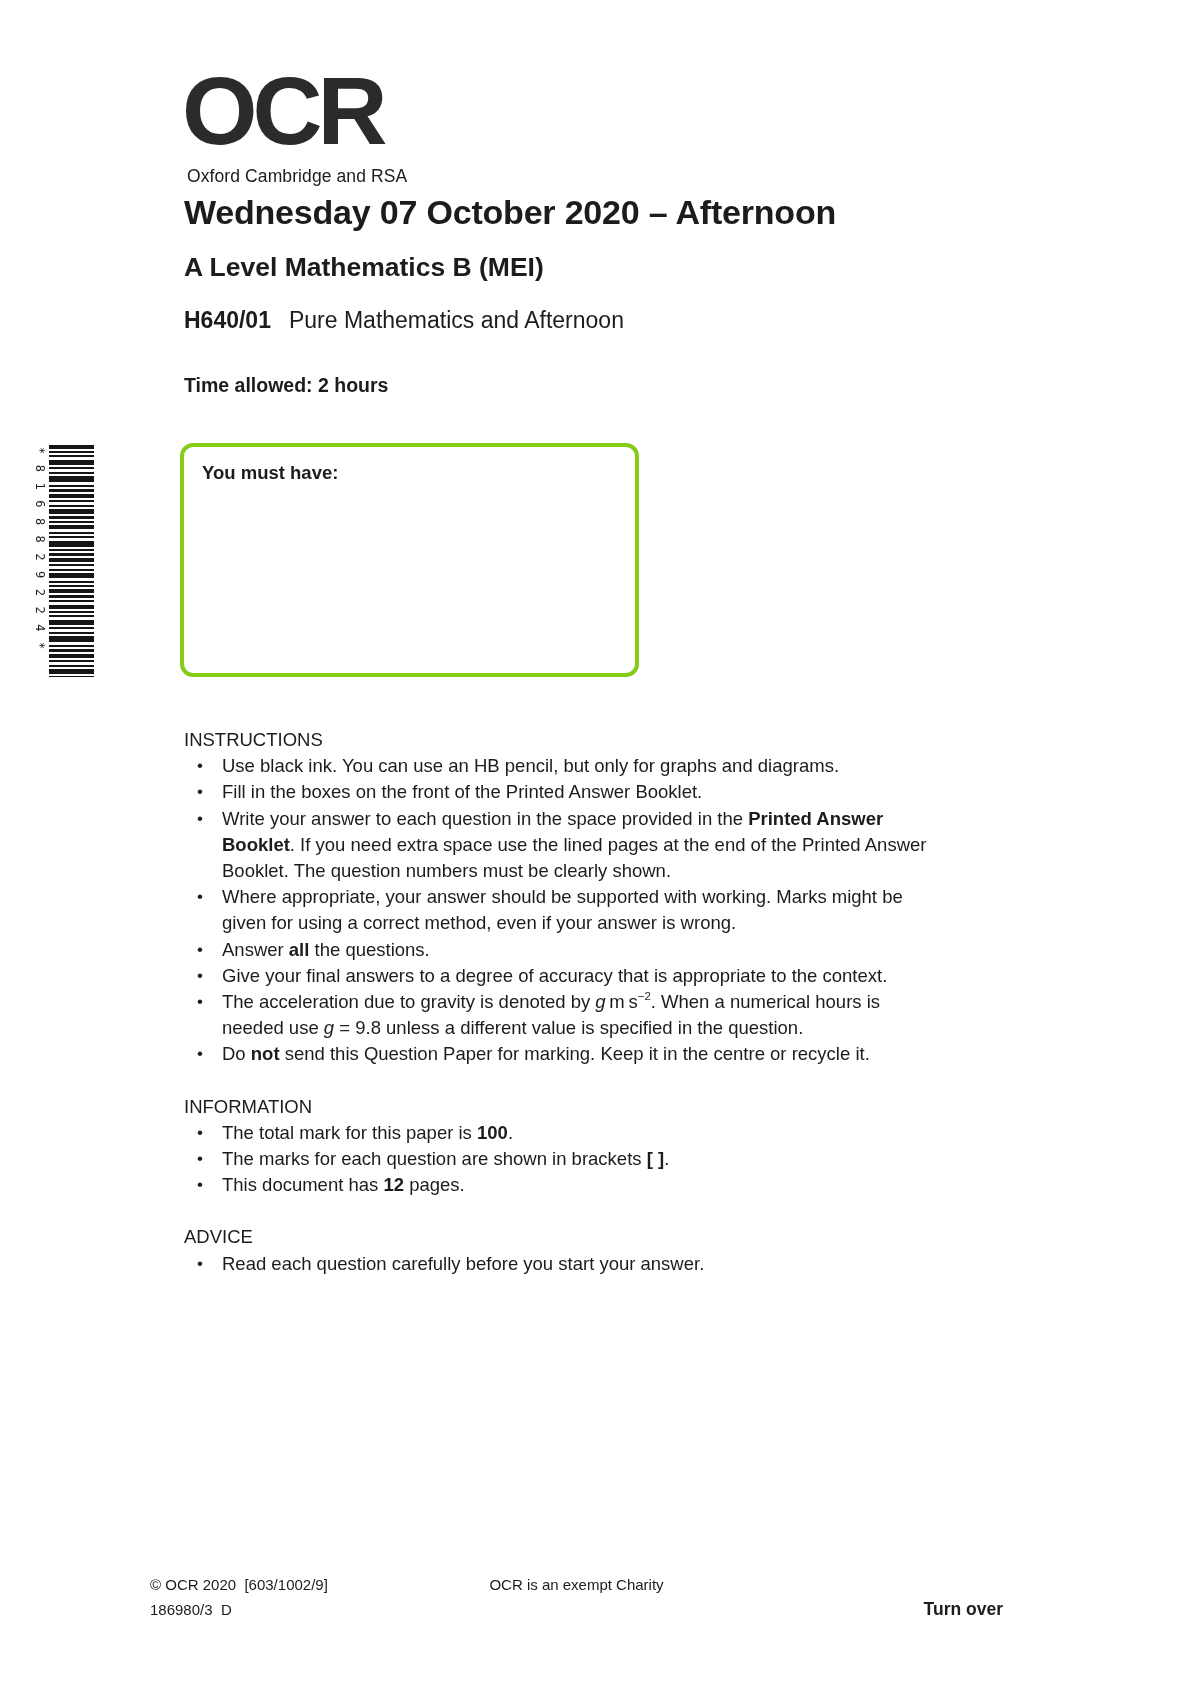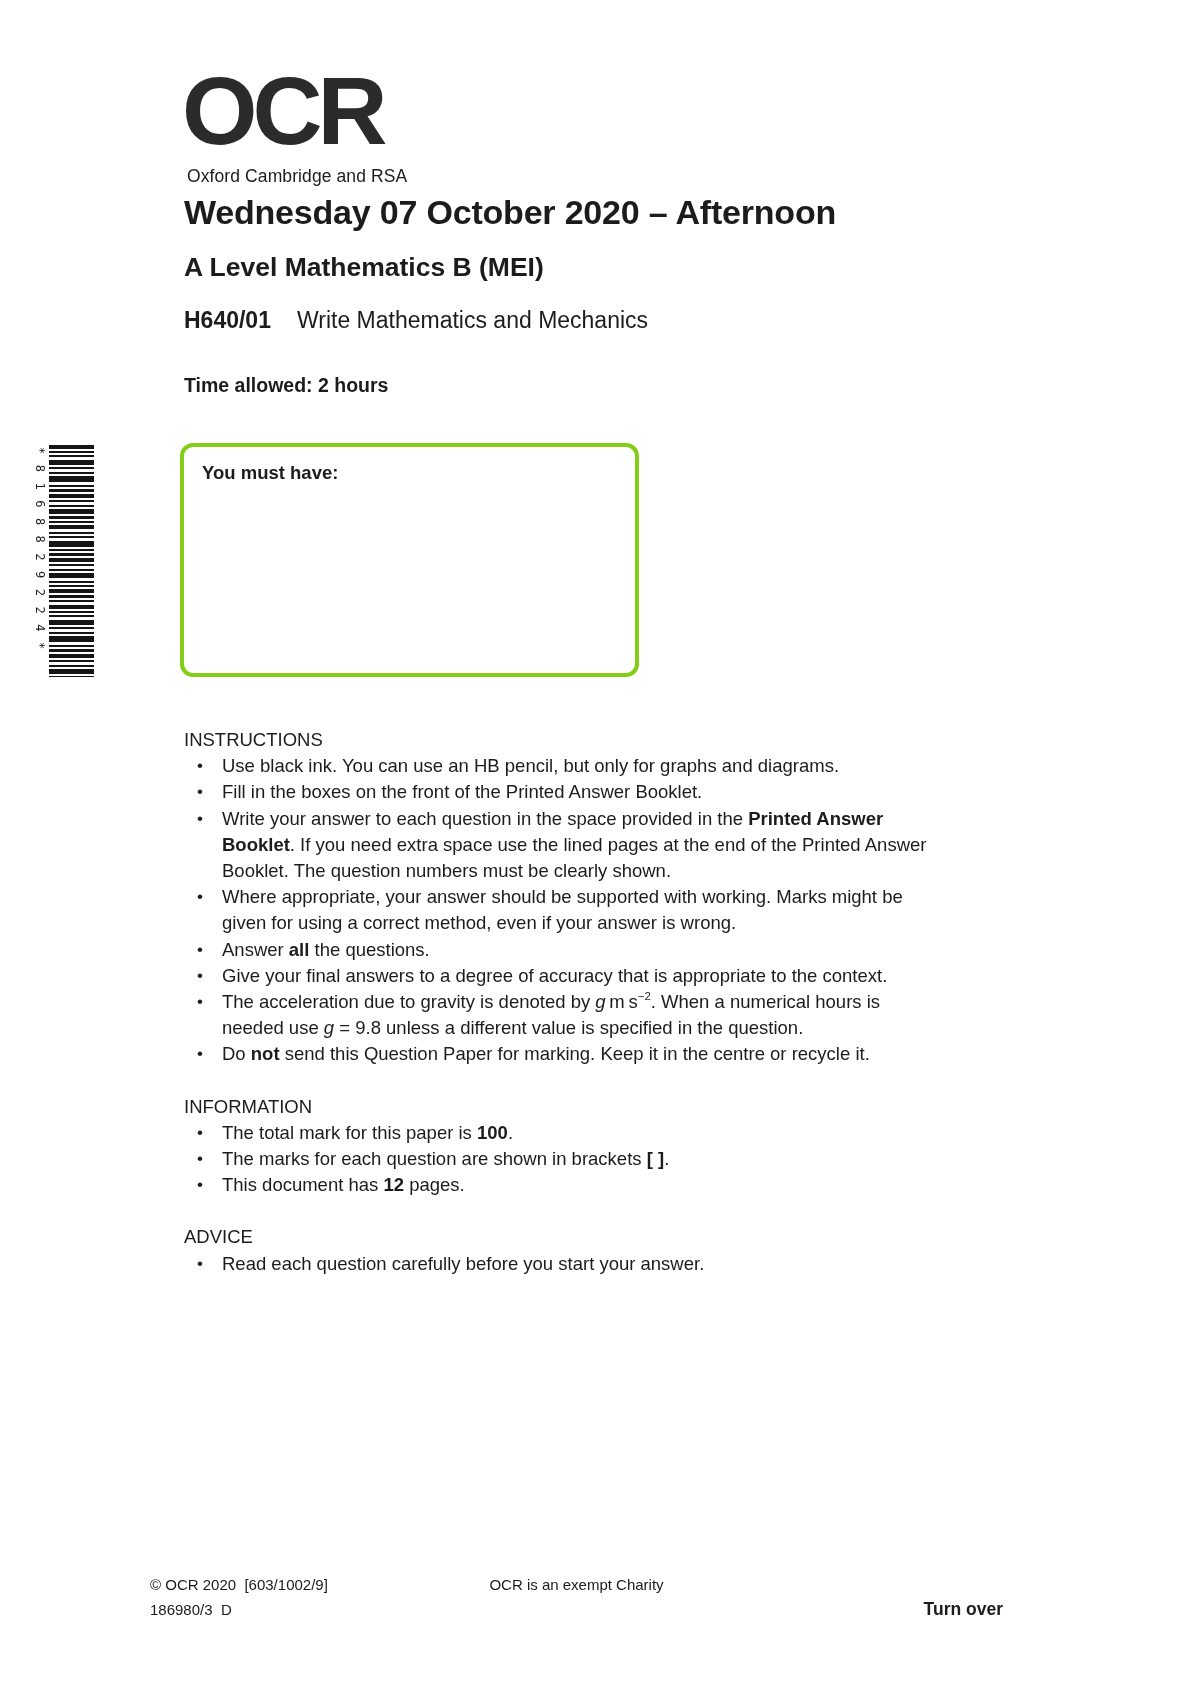--- a/index.html
+++ b/index.html
@@ -11,21 +11,21 @@
   .logo{position:absolute;left:182px;top:62px;}
   .logo-text{
     font-weight:bold;font-size:97px;line-height:1;letter-spacing:-5px;
     color:#2b2b2b;
   }
   .logo-tagline{font-size:17.5px;color:#1c1c1c;margin-top:7px;padding-left:5px;letter-spacing:.1px;}
   
   .title{position:absolute;left:184px;top:193px;font-size:34px;font-weight:bold;letter-spacing:-.2px;}
   .subtitle{position:absolute;left:184px;top:252px;font-size:26.5px;font-weight:bold;}
   .paper-line{position:absolute;left:184px;top:307px;font-size:23px;}
-  .paper-code{font-weight:bold;margin-right:26px;}
+  .paper-code{font-weight:bold;margin-right:18px;}
   .time-allowed{position:absolute;left:184px;top:374px;font-size:19.5px;font-weight:bold;}
   
   .barcode-bars{position:absolute;left:49px;top:445px;width:45px;height:232px;overflow:hidden;}
   .barcode-bars .bar{width:100%;background:#161616;}
   .barcode-label{
     position:absolute;left:47px;top:447px;transform-origin:0 0;transform:rotate(90deg);
     font-family:"DejaVu Sans Mono",monospace;font-size:12px;letter-spacing:10.5px;
     height:14px;line-height:14px;white-space:pre;color:#1c1c1c;
   }
   
@@ -61,21 +61,21 @@
 <div class="page">
 
   <div class="logo">
     <div class="logo-text">OCR</div>
     <div class="logo-tagline">Oxford Cambridge and RSA</div>
   </div>
 
   <div class="title">Wednesday 07 October 2020 – Afternoon</div>
   <div class="subtitle">A Level Mathematics B (MEI)</div>
   <div class="paper-line">
-    <span class="paper-code">H640/01</span><span>Write Mathematics and Mechanics</span>
+    <span class="paper-code">H640/01</span><span>Pure Mathematics and Afternoon</span>
   </div>
   <div class="time-allowed">Time allowed: 2 hours</div>
 
   <div class="barcode-bars" id="barcode-bars">
       <div class="bar" style="height: 4px; background: rgb(22, 22, 22);"></div>
       <div style="height: 2px;"></div>
       <div class="bar" style="height: 2px; background: rgb(22, 22, 22);"></div>
       <div style="height: 2px;"></div>
       <div class="bar" style="height: 2px; background: rgb(22, 22, 22);"></div>
       <div style="height: 3px;"></div>

